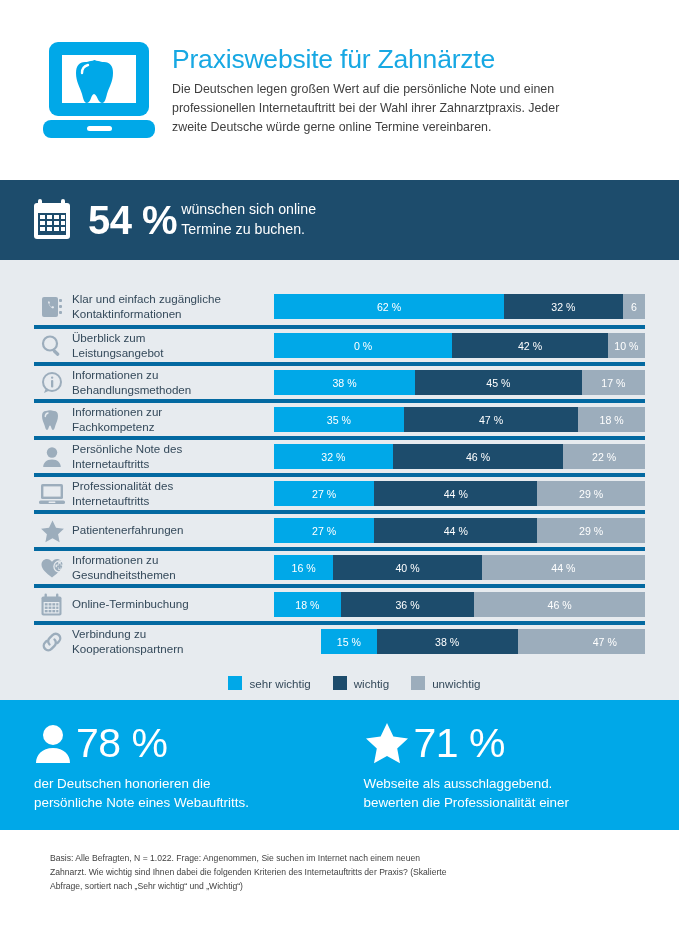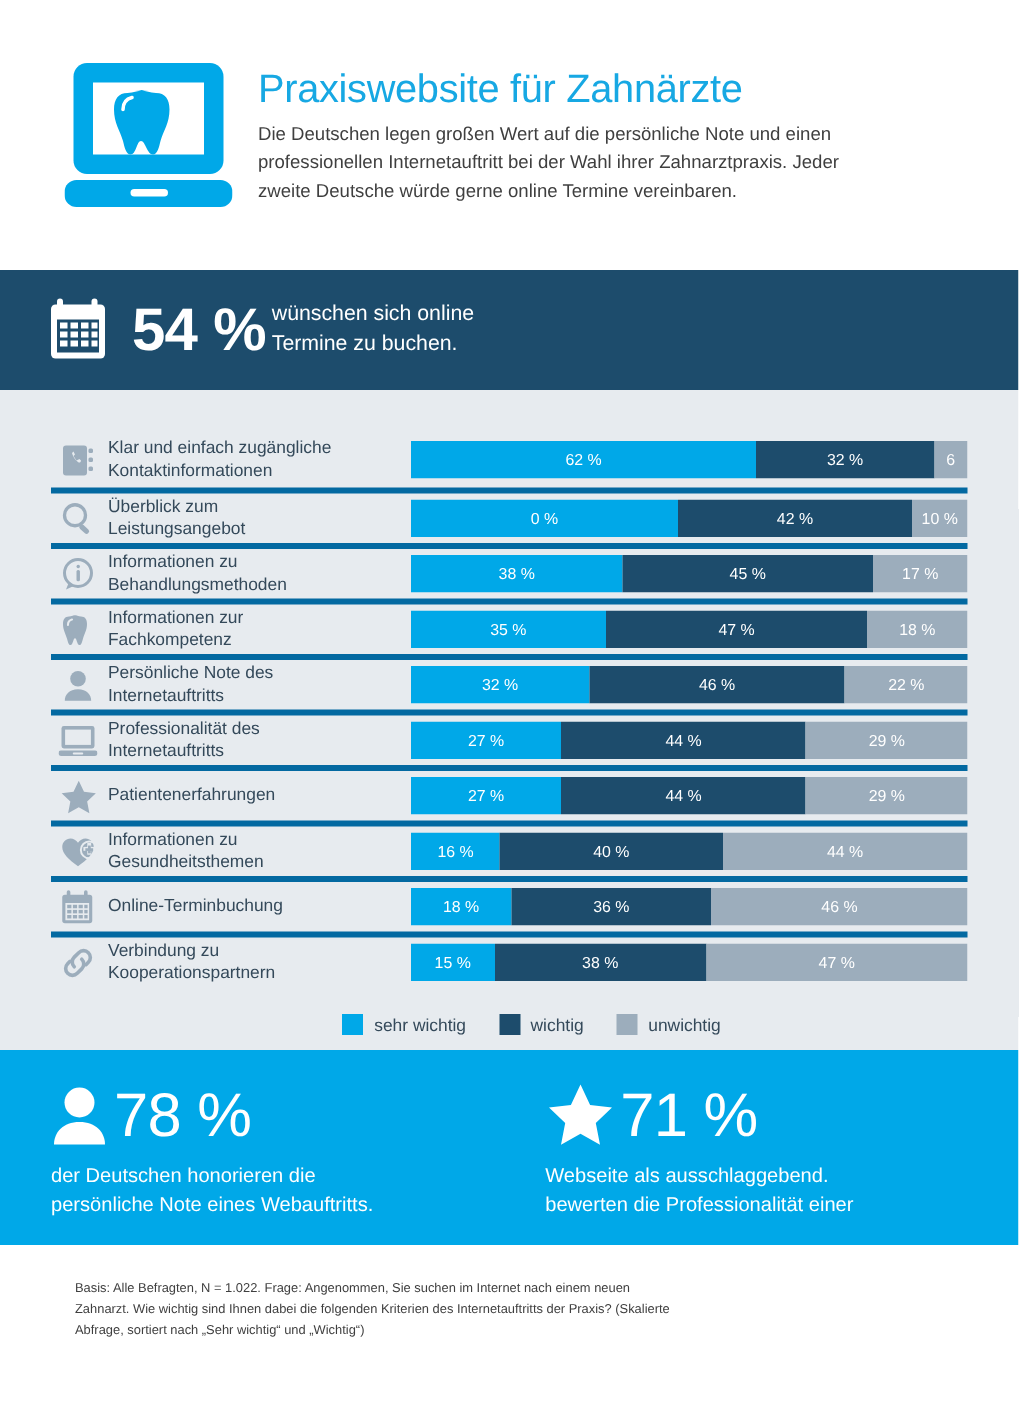--- a/index.html
+++ b/index.html
@@ -361,21 +361,21 @@
         <path d="M9.5 14.5 a4.5 4.5 0 0 1 0-6.4 l3-3 a4.5 4.5 0 0 1 6.4 6.4 l-1.6 1.6"></path>
         <path d="M14.5 9.5 a4.5 4.5 0 0 1 0 6.4 l-3 3 a4.5 4.5 0 0 1 -6.4-6.4 l1.6-1.6"></path>
       </g>
     </svg>
           </div>
           <div class="row-label">
             <div>Verbindung zu</div>
             <div>Kooperationspartnern</div>
           </div>
           <div class="row-bar">
-            <div class="seg seg-a" style="flex: 0 0 15%;">15 %</div>
+            <div class="seg seg-a" style="flex: 0 0 15%; margin-left: 47px;">15 %</div>
             <div class="seg seg-b" style="flex: 0 0 38%;">38 %</div>
             <div class="seg seg-c" style="flex: 0 0 47%;">47 %</div>
           </div>
         </div>
       </div>
     <div class="legend" id="legend-host">
         <div class="legend-item">
           <span class="legend-swatch" style="background: rgb(0, 168, 232);"></span>
           <span class="legend-label">sehr wichtig</span>
         </div>

